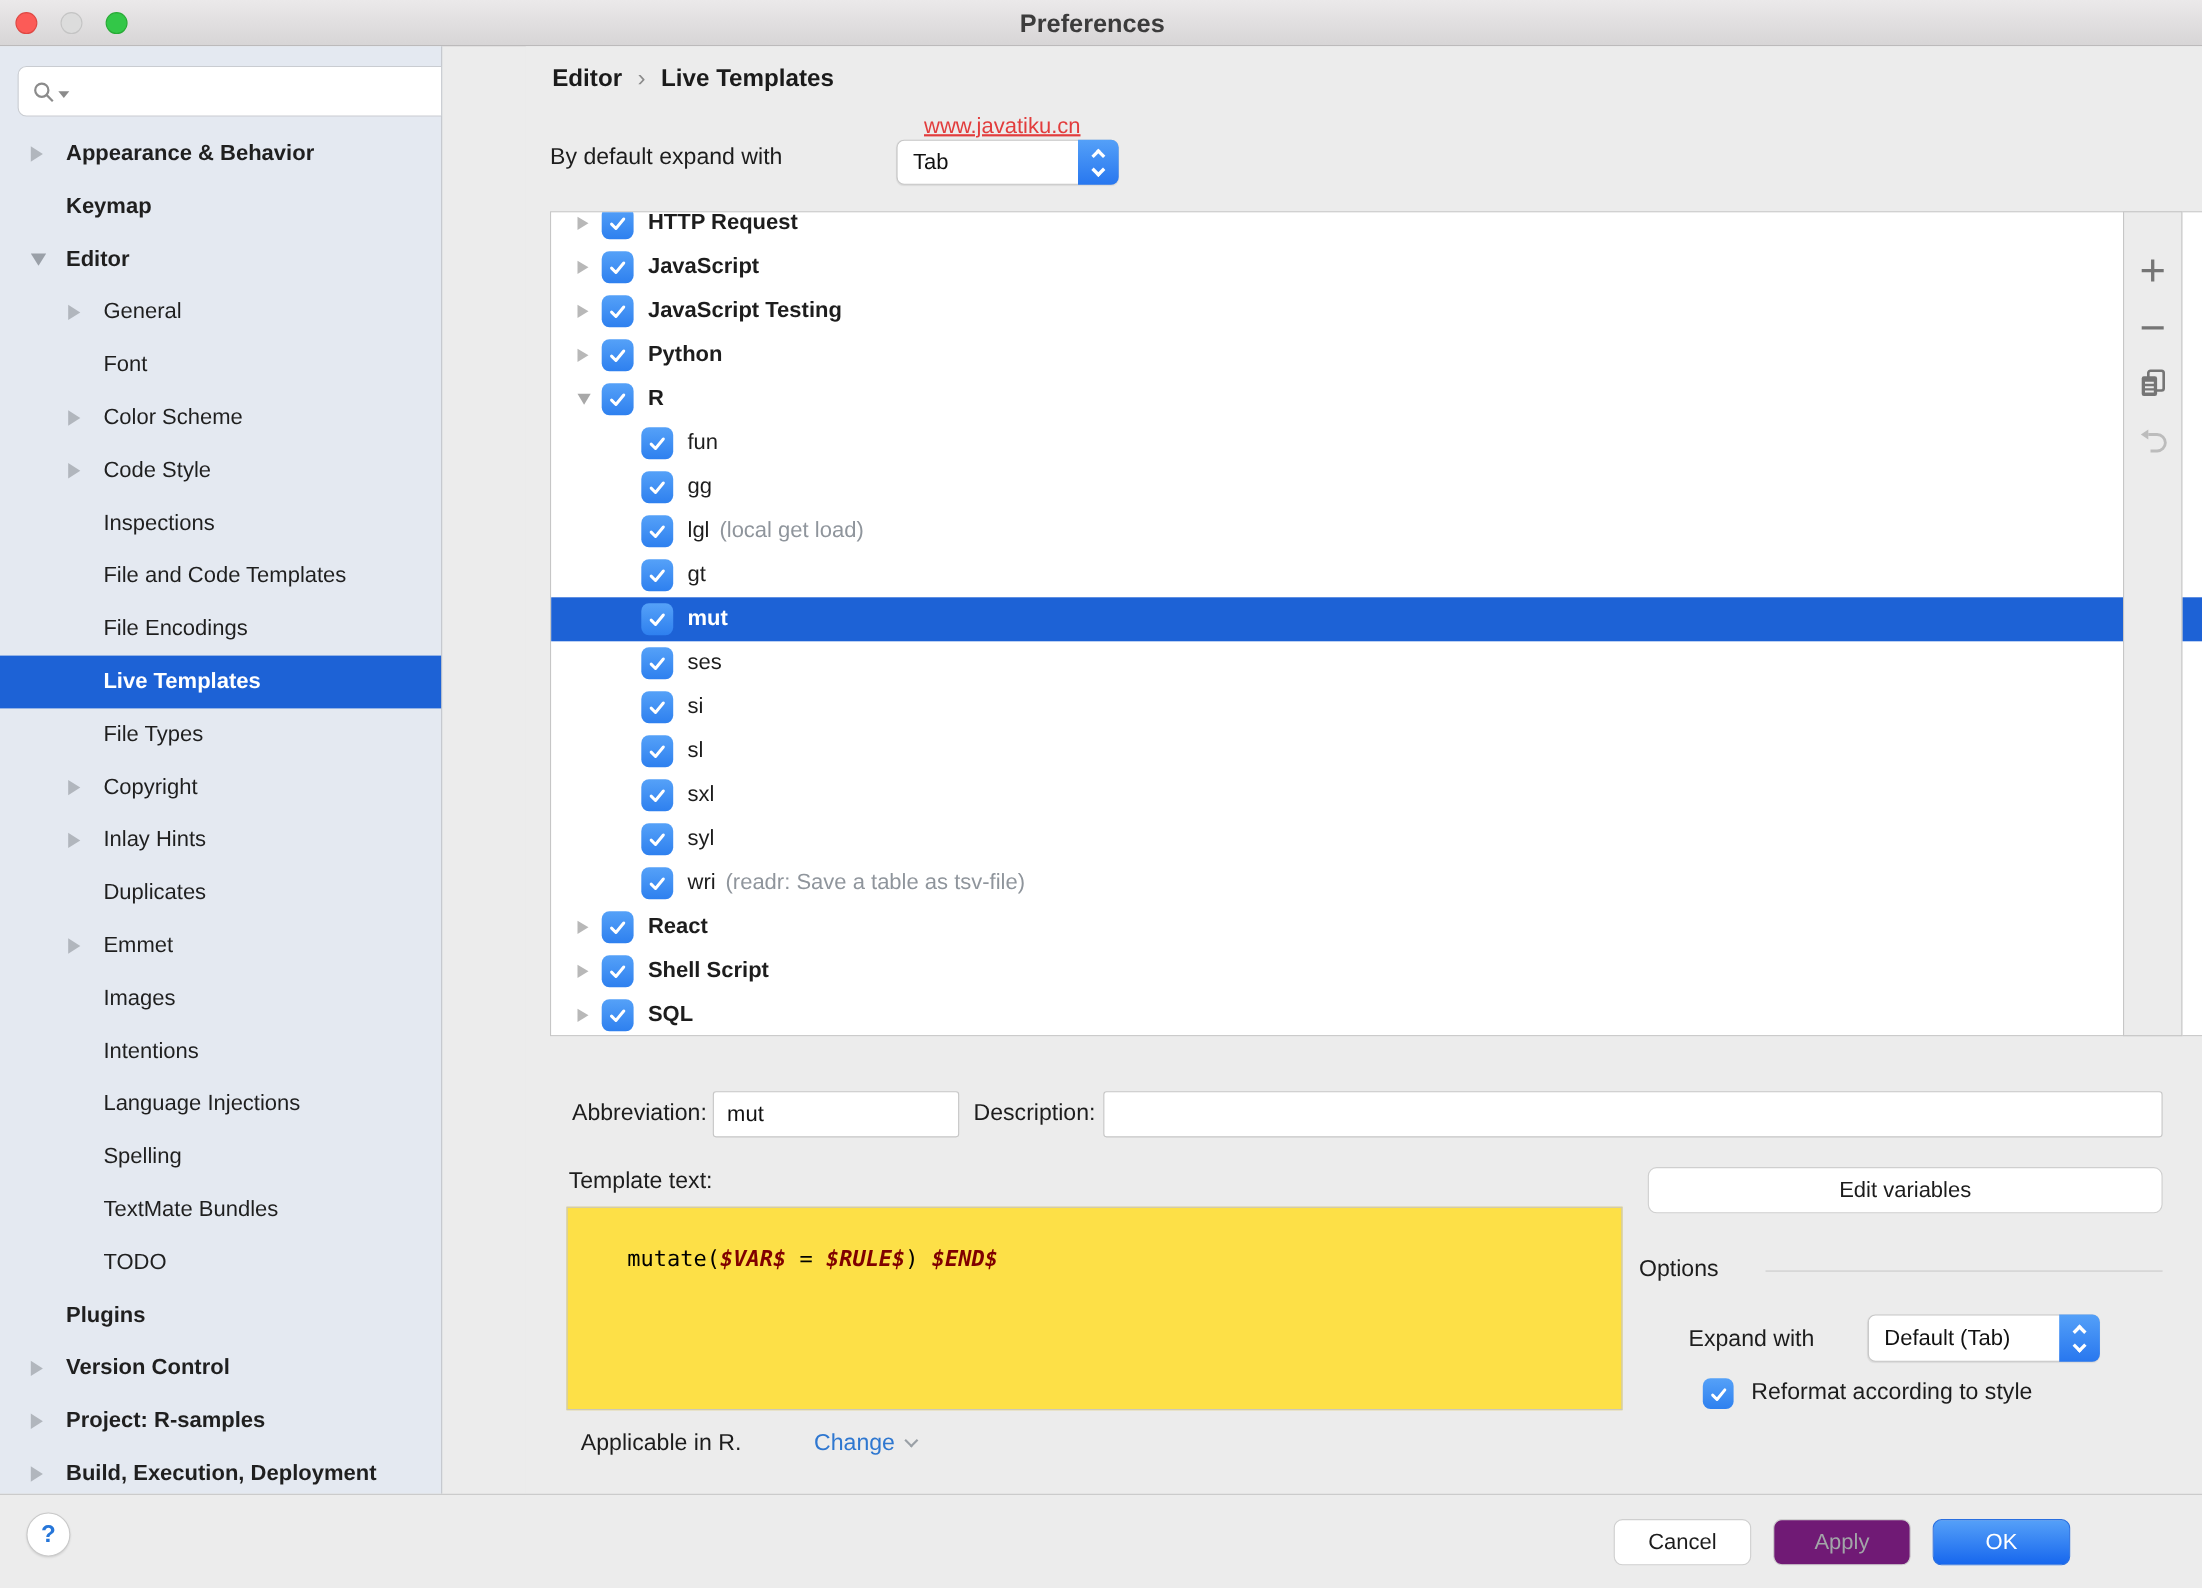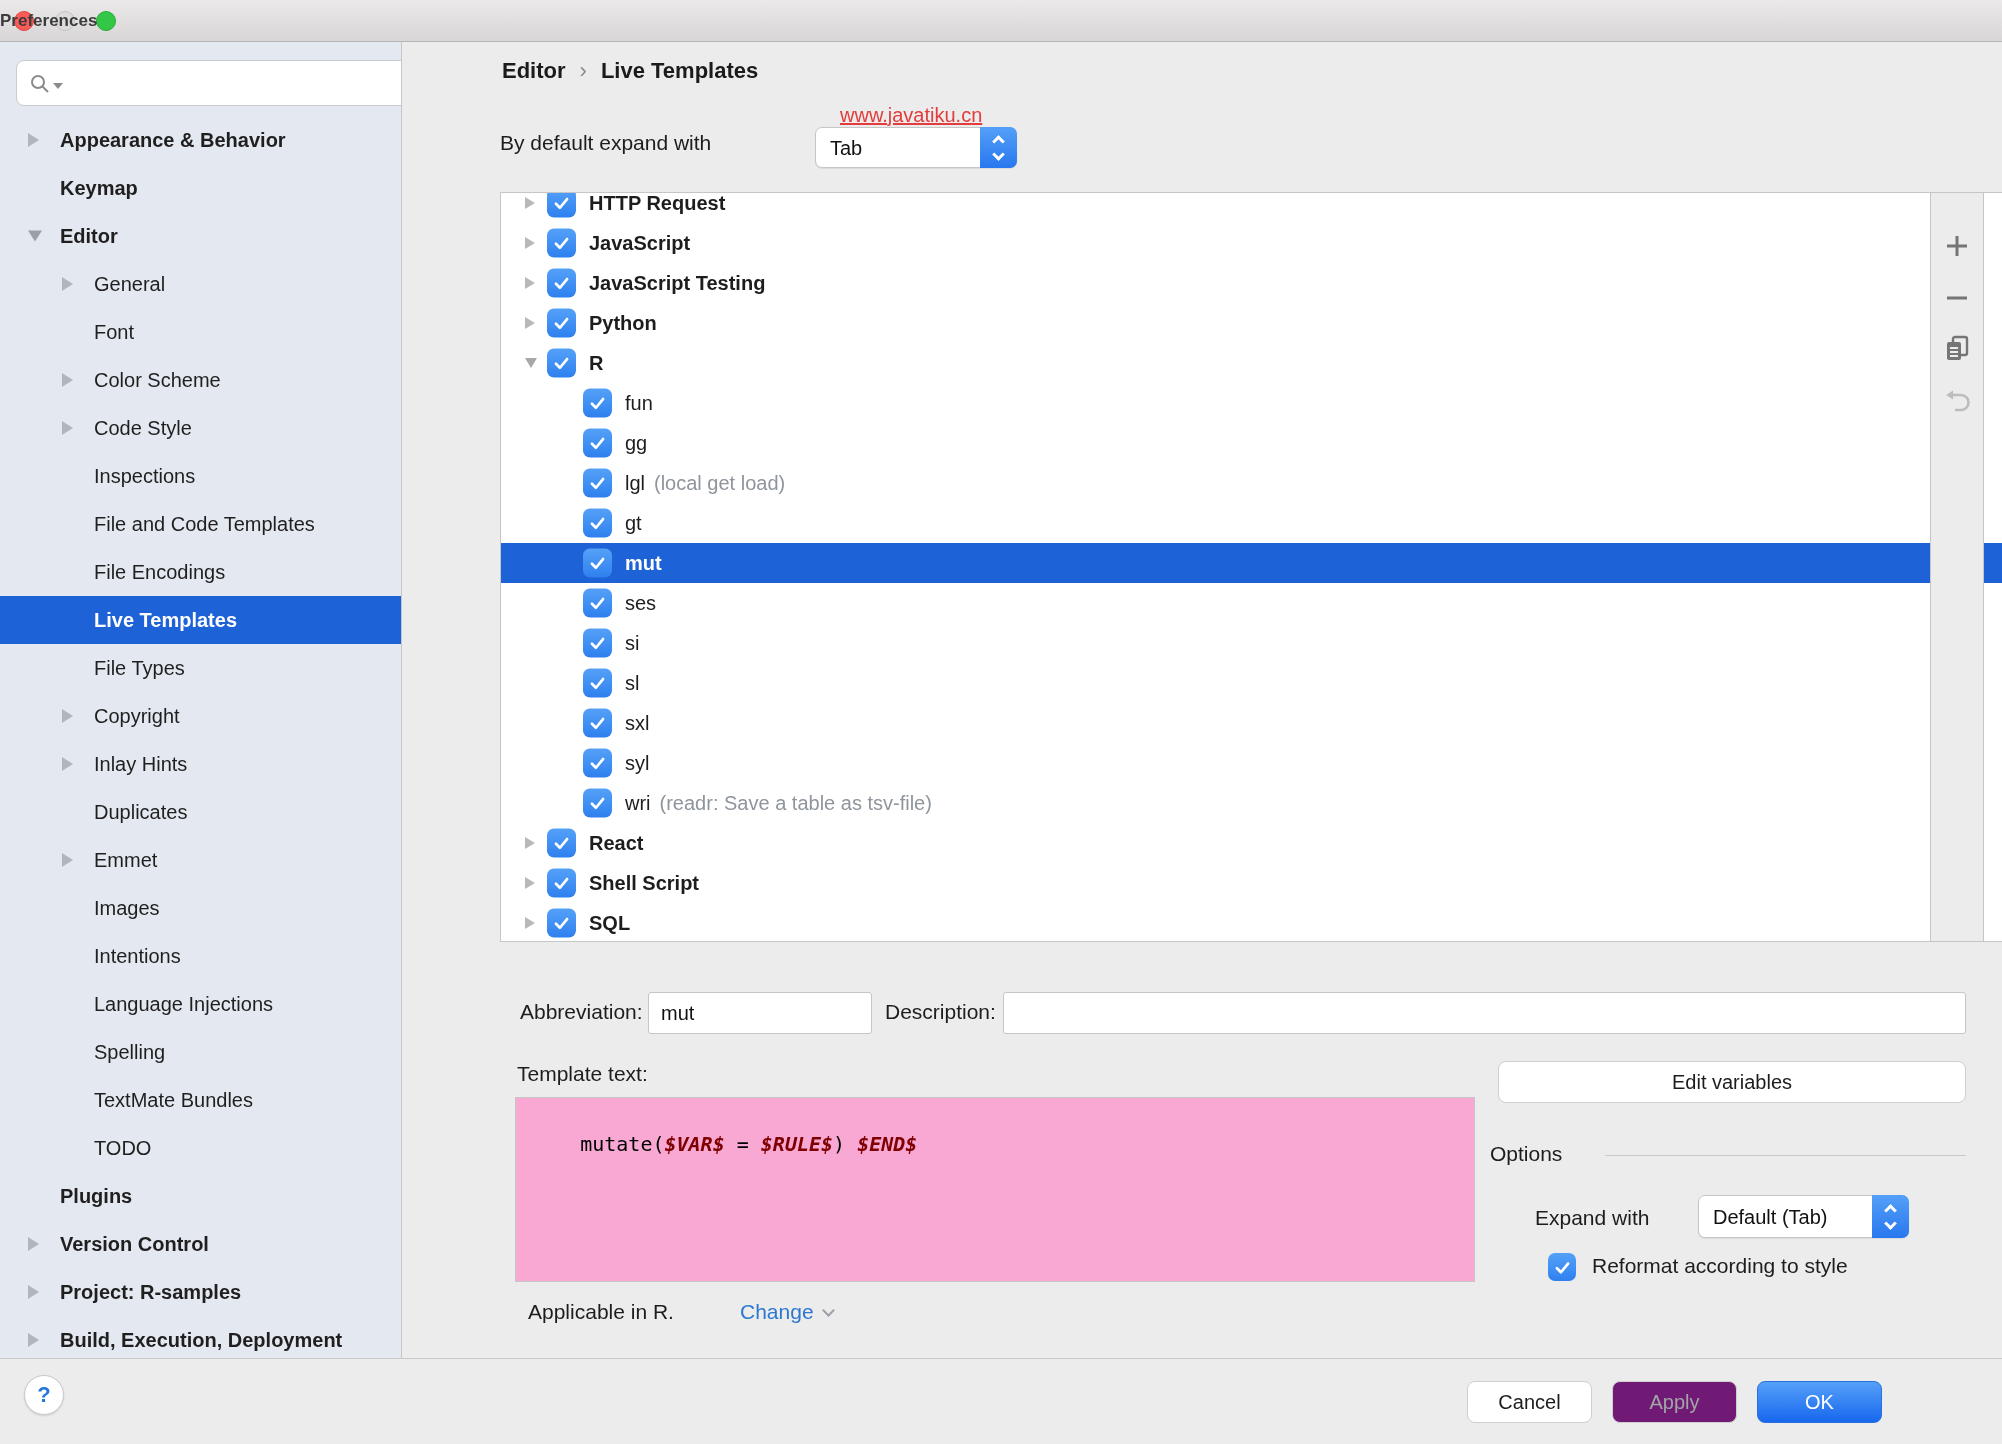--- a/index.html
+++ b/index.html
@@ -1,22 +1,22 @@
 <!DOCTYPE html>
 <html><head>
 <meta charset="utf-8">
 <style>
   *{box-sizing:border-box;margin:0;padding:0}
   body{width:2002px;height:1444px;position:relative;overflow:hidden;background:#ececec;
        font-family:"Liberation Sans",sans-serif;color:#1d1d1d}
   
   .titlebar{position:absolute;left:0;top:0;width:2002px;height:42px;
             background:linear-gradient(#ebe9ea,#d7d5d6);border-bottom:1px solid #b7b5b6}
-  .wtitle{position:absolute;left:0;right:16px;top:0;height:42px;line-height:42px;
-          font-size:17px;font-weight:600;color:#3c3c3c}
+  .wtitle{position:absolute;left:0;right:16px;top:0;height:42px;line-height:42px;text-align:center;
+          font-size:23px;font-weight:600;color:#3c3c3c}
   .tl{position:absolute;top:11px;width:20px;height:20px;border-radius:50%}
   .tl.red{left:14px;background:#fc5b57;border:1px solid #df4742}
   .tl.gray{left:55px;background:#dcdcdc;border:1px solid #c4c4c4}
   .tl.green{left:96px;background:#33c748;border:1px solid #27ab35}
   
   .sidebar{position:absolute;left:0;top:42px;width:402px;height:1316px;background:#e4e9f1;
            border-right:1px solid #c3c6cb;overflow:hidden}
   .searchbox{position:absolute;left:16px;top:18px;width:446px;height:46px;background:#fff;
              border:1px solid #c9ccd1;border-radius:8px}
   .searchbox svg{position:absolute;left:12px;top:12px}
@@ -77,22 +77,22 @@
   .row.selected{background:#1d62d6}
   .row.selected .lbl{color:#fff;font-weight:bold}
   
   .strip{position:absolute;left:1452px;top:150px;width:54px;height:750px;background:#ececec;
          border:1px solid #c6c6c6}
   .tb{position:absolute;left:50%;transform:translateX(-50%);width:32px;height:32px;background:none;
       border:none;padding:0;cursor:default}
   
   .field{position:absolute;background:#fff;border:1px solid #c6c6c6;border-radius:3px;
          font:20px "Liberation Sans",sans-serif;padding:0 12px;color:#111}
-  .codebox{position:absolute;left:37px;top:1055px;width:960px;height:185px;background:#f9a8d4;
-           border:1px solid #c6c6c6;font:20px "DejaVu Sans Mono",monospace;padding:10px 16px;
+  .codebox{position:absolute;left:37px;top:1055px;width:960px;height:185px;background:#fde047;
+           border:1px solid #c6c6c6;font:20px "DejaVu Sans Mono",monospace;padding:10px 6px;
            white-space:pre}
   .tvar{color:#7f0000;font-weight:bold;font-style:italic}
   .tplain{color:#000}
   .btn{position:absolute;height:42px;border-radius:8px;border:1px solid #cfcfcf;background:#fff;
        font:20px "Liberation Sans",sans-serif;color:#1c1c1c;text-align:center}
   .btn.disabled{color:#a2a5a8;background:#701a75}
   .btn.primary{background:linear-gradient(#55a0f8,#1767ee);border-color:#2a6fe0;color:#fff}
   .hline{position:absolute;height:1px;background:#c9c9c9}
   .link{color:#2e77d0}
   .chev-sm{display:inline-block;width:9px;height:9px;border-right:2.5px solid #9aa0a6;

